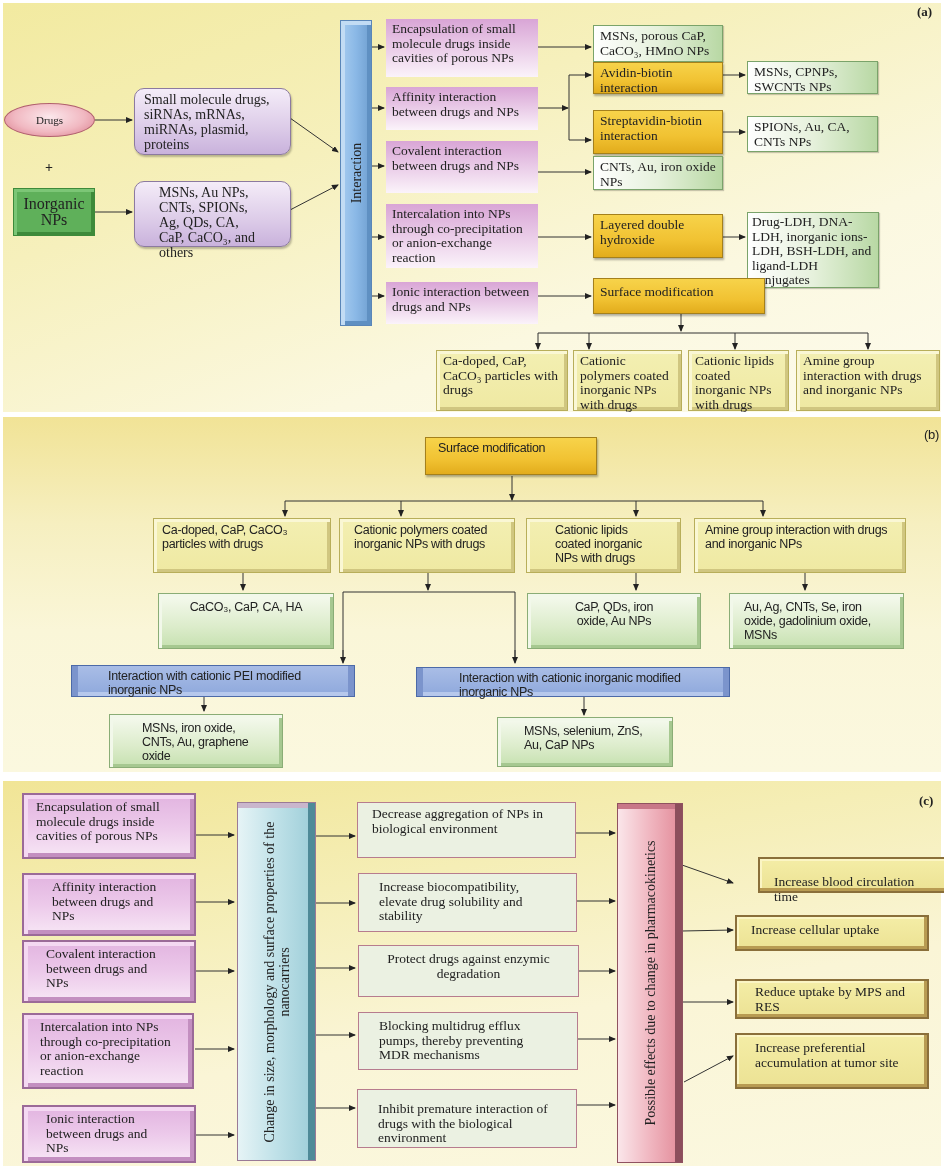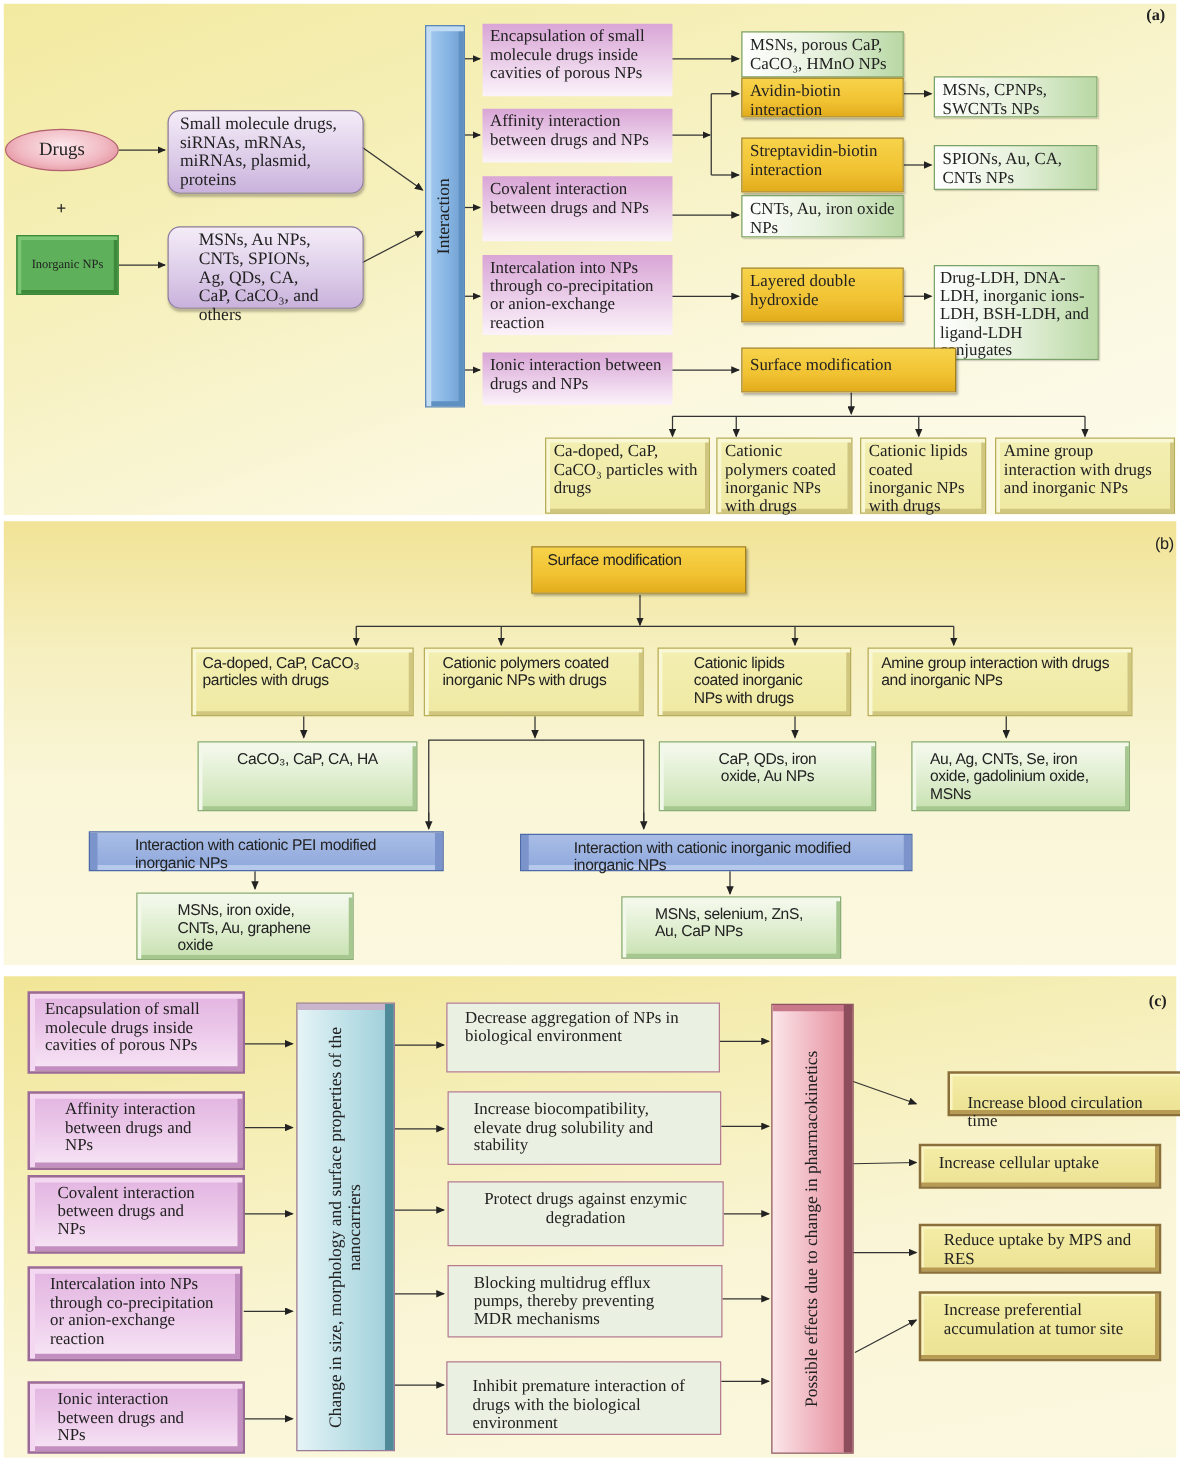--- a/index.html
+++ b/index.html
@@ -36,24 +36,24 @@
   .vbar span { position: absolute; left: 50%; top: 50%; transform: translate(-50%, -50%) rotate(-90deg);
                white-space: nowrap; font-size: 14px; line-height: 15px; text-align: center; }
   #interaction-bar { background: linear-gradient(90deg, #a6cbef 0%, #8ab8e6 50%, #6f9fd0 100%);
                      border: 1.5px solid #5a86b8; box-shadow: inset 4px 4px 0 #c2dcf4, inset -4px -4px 0 #5f90c2; }
   #change-bar { background: linear-gradient(90deg, #e6f4f6 0%, #bfe1e8 50%, #9ccdd8 100%);
                 border: 1.5px solid #9a7a96; box-shadow: inset -7px 0 0 #4f8a98, inset 0 5px 0 #c9b6cc; }
   #effects-bar { background: linear-gradient(90deg, #fbe6ea 0%, #f0b6c0 50%, #e28a98 100%);
                  border: 1.5px solid #8f5260; box-shadow: inset -7px 0 0 #8c4e5c, inset 0 5px 0 #c87888; }
   .ellipse { position: absolute; box-sizing: border-box; border-radius: 50%;
              background: radial-gradient(ellipse at 50% 40%, #fbe8ec 0%, #f1b9c2 55%, #d97b8a 100%);
-             border: 1.5px solid #b0606e; font-size: 15px; display: flex; align-items: center; justify-content: center; }
+             border: 1.5px solid #b0606e; font-size: 11px; display: flex; align-items: center; justify-content: center; }
   .greenrect { position: absolute; box-sizing: border-box; background: #5fb05a; border: 1.5px solid #3e8a3a;
                box-shadow: inset 3px 3px 0 #7cc676, inset -3px -3px 0 #3e8a3a;
-               font-size: 10px; line-height: 16px; text-align: center; display: flex; align-items: center; justify-content: center; }
+               font-size: 16px; line-height: 16px; text-align: center; display: flex; align-items: center; justify-content: center; }
   .plus { position: absolute; font-size: 14px; font-weight: bold; }
   .b-text { font-family: "Liberation Sans", sans-serif; font-stretch: condensed; font-size: 12.5px; line-height: 14px; letter-spacing: -0.3px; }
   svg.wires { position: absolute; left: 0; top: 0; width: 944px; height: 1170px; pointer-events: none; }
   .center { text-align: center; }
 </style>
 </head>
 <body>
 
 <div class="panel" id="panel-a"></div>
 

